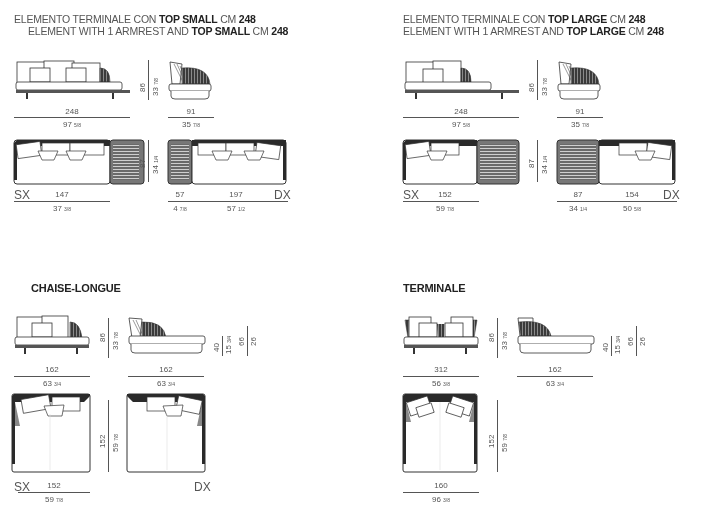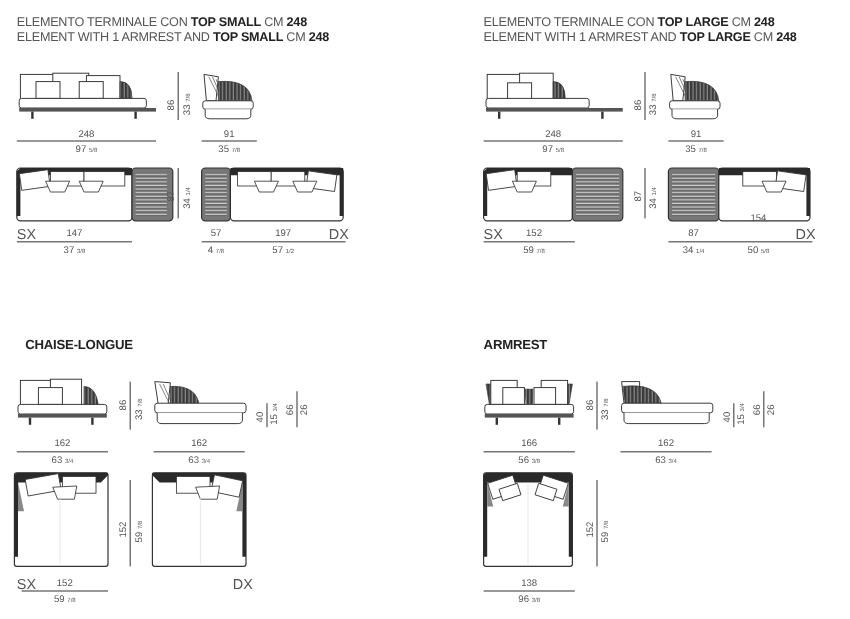--- a/index.html
+++ b/index.html
@@ -27,21 +27,21 @@
       <rect y="2" width="4" height="1" fill="#cfcfcf"></rect>
     </pattern>
     <pattern id="weave" width="3" height="4" patternUnits="userSpaceOnUse">
       <rect width="3" height="4" fill="#3a3a3a"></rect>
       <rect x="2" width="1" height="4" fill="#8a8a8a"></rect>
     </pattern>
   </defs>
 </svg>
 
 <div class="abs title" style="left:14px;top:14px"><span>ELEMENTO TERMINALE CON </span><b>TOP SMALL</b><span> CM </span><b>248</b></div>
-<div class="abs title" style="left:14px;top:26px"><span>ELEMENT WITH 1 ARMREST AND </span><b>TOP SMALL</b><span> CM </span><b>248</b></div>
+<div class="abs title" style="left:28px;top:26px"><span>ELEMENT WITH 1 ARMREST AND </span><b>TOP SMALL</b><span> CM </span><b>248</b></div>
 
 <svg style="left:14px;top:58px" width="120" height="45">
   <rect x="3" y2="0" y="4" width="28" height="22" fill="#fff" stroke="#333" stroke-width="0.8"></rect>
   <rect x="30" y="3" width="30" height="23" fill="#fff" stroke="#333" stroke-width="0.8"></rect>
   <rect x="58" y="5" width="28" height="21" fill="#fff" stroke="#333" stroke-width="0.8"></rect>
   <rect x="16" y="10" width="20" height="14" fill="#fff" stroke="#333" stroke-width="0.8"></rect>
   <rect x="52" y="10" width="20" height="14" fill="#fff" stroke="#333" stroke-width="0.8"></rect>
   <path d="M86 10 Q96 10 96 24 L86 24 Z" fill="url(#weave)" stroke="#333" stroke-width="0.6"></path>
   <rect x="2" y="24" width="106" height="8" rx="2" fill="#fff" stroke="#333" stroke-width="0.8"></rect>
   <rect x="2" y="32" width="114" height="3" fill="#555"></rect>
@@ -154,27 +154,27 @@
 <svg style="left:557px;top:140px" width="120" height="46">
   <rect x="0" y="0" width="42" height="44" rx="3" fill="#777" stroke="#333" stroke-width="1"></rect>
   <rect x="3" y="4" width="36" height="36" fill="url(#slat)"></rect>
   <rect x="42" y="0" width="76" height="44" rx="3" fill="#fff" stroke="#333" stroke-width="1"></rect>
   <path d="M42 0 L118 0 L118 40 L115 40 L115 6 L42 6 Z" fill="#2a2a2a"></path>
   <rect x="62" y="3" width="28" height="12" fill="#fff" stroke="#333" stroke-width="0.7"></rect>
   <rect x="90" y="4" width="24" height="14" fill="#fff" stroke="#333" stroke-width="0.7" transform="rotate(8 102 10)"></rect>
   <path d="M78 11 L98 11 L94 20 L82 20 Z" fill="#fff" stroke="#333" stroke-width="0.7"></path>
 </svg>
 <div class="abs dim" style="left:557px;top:190px;width:42px">87</div>
-<div class="abs dim" style="left:602px;top:177px;width:60px">154</div>
+<div class="abs dim" style="left:602px;top:190px;width:60px">154</div>
 <div class="abs lbl" style="left:663px;top:188px">DX</div>
 <div class="hline" style="left:557px;top:201px;width:120px"></div>
 <div class="abs dim" style="left:557px;top:204px;width:42px"><span>34</span> <small>1/4</small></div>
 <div class="abs dim" style="left:602px;top:204px;width:60px"><span>50</span> <small>5/8</small></div>
 
-<div class="abs sec" style="left:21px;top:282px">CHAISE-LONGUE</div>
+<div class="abs sec" style="left:31px;top:282px">CHAISE-LONGUE</div>
 
 <svg style="left:14px;top:314px" width="80" height="45">
   <rect x="3" y="3" width="26" height="22" fill="#fff" stroke="#333" stroke-width="0.8"></rect>
   <rect x="28" y="2" width="26" height="23" fill="#fff" stroke="#333" stroke-width="0.8"></rect>
   <rect x="18" y="9" width="20" height="14" fill="#fff" stroke="#333" stroke-width="0.8"></rect>
   <path d="M56 8 Q66 8 68 24 L56 24 Z" fill="url(#weave)" stroke="#333" stroke-width="0.6"></path>
   <rect x="1" y="23" width="74" height="8" rx="2" fill="#fff" stroke="#333" stroke-width="0.8"></rect>
   <rect x="1" y="31" width="74" height="3" fill="#555"></rect>
   <rect x="10" y="34" width="2" height="6" fill="#333"></rect>
   <rect x="62" y="34" width="2" height="6" fill="#333"></rect>
@@ -224,36 +224,36 @@
   <rect x="0" y="0" width="78" height="78" rx="2" fill="#fff" stroke="#333" stroke-width="1"></rect>
   <path d="M0 2 L0 0 L76 0 L78 2 L78 70 L75 70 L75 8 L6 8 L0 2 Z" fill="#2a2a2a"></path>
   <path d="M75 8 L70 32 L75 32 Z" fill="#888"></path>
   <rect x="20" y="3" width="28" height="14" fill="#fff" stroke="#333" stroke-width="0.7"></rect>
   <rect x="50" y="4" width="24" height="14" fill="#fff" stroke="#333" stroke-width="0.7" transform="rotate(12 62 11)"></rect>
   <path d="M36 12 L56 11 L54 22 L40 22 Z" fill="#fff" stroke="#333" stroke-width="0.7"></path>
   <line x1="40" y1="20" x2="40" y2="76" stroke="#ddd" stroke-width="0.6"></line>
 </svg>
 <div class="abs lbl" style="left:194px;top:480px">DX</div>
 
-<div class="abs sec" style="left:403px;top:282px">ARMREST</div>
+<div class="abs sec" style="left:403px;top:282px">TERMINALE</div>
 
 <svg style="left:403px;top:314px" width="80" height="45">
   <path d="M2 6 L5 24 L9 24 L6 6 Z" fill="url(#weave)" stroke="#333" stroke-width="0.5"></path>
   <path d="M74 6 L71 24 L67 24 L70 6 Z" fill="url(#weave)" stroke="#333" stroke-width="0.5"></path>
   <rect x="6" y="3" width="22" height="20" fill="#fff" stroke="#333" stroke-width="0.8"></rect>
   <rect x="48" y="3" width="22" height="20" fill="#fff" stroke="#333" stroke-width="0.8"></rect>
   <rect x="16" y="9" width="18" height="14" fill="#fff" stroke="#333" stroke-width="0.8"></rect>
   <rect x="42" y="9" width="18" height="14" fill="#fff" stroke="#333" stroke-width="0.8"></rect>
   <path d="M34 10 L42 10 L41 23 L35 23 Z" fill="url(#weave)"></path>
   <rect x="1" y="23" width="74" height="8" rx="2" fill="#fff" stroke="#333" stroke-width="0.8"></rect>
   <rect x="1" y="31" width="74" height="3" fill="#555"></rect>
   <rect x="10" y="34" width="2" height="6" fill="#333"></rect>
   <rect x="62" y="34" width="2" height="6" fill="#333"></rect>
 </svg>
-<div class="abs dim" style="left:403px;top:365px;width:76px">166</div>
+<div class="abs dim" style="left:403px;top:365px;width:76px">312</div>
 <div class="hline" style="left:403px;top:376px;width:76px"></div>
 <div class="abs dim" style="left:403px;top:379px;width:76px"><span>56</span> <small>3/8</small></div>
 <div class="vline" style="left:497px;top:318px;height:40px"></div>
 <div class="vt" style="left:487px;top:342px">86</div>
 <div class="vt" style="left:500px;top:350px"><span>33</span> <small>7/8</small></div>
 
 <svg style="left:517px;top:316px" width="82" height="45">
   <path d="M1 2 L16 2 L16 20 L3 20 Z" fill="#fff" stroke="#333" stroke-width="0.8"></path>
   <path d="M2 6 Q30 3 34 20 L4 20 Z" fill="url(#weave)" stroke="#333" stroke-width="0.6"></path>
   <rect x="1" y="20" width="76" height="8" rx="2" fill="#fff" stroke="#333" stroke-width="0.8"></rect>
@@ -272,18 +272,18 @@
 <svg style="left:403px;top:394px" width="80" height="80">
   <rect x="0" y="0" width="74" height="78" rx="2" fill="#fff" stroke="#333" stroke-width="1"></rect>
   <path d="M0 2 L0 70 L3 70 L3 8 L71 8 L71 70 L74 70 L74 2 L72 0 L2 0 Z" fill="#2a2a2a"></path>
   <path d="M3 8 L8 28 L3 28 Z M71 8 L66 28 L71 28 Z" fill="#888"></path>
   <rect x="5" y="5" width="22" height="14" fill="#fff" stroke="#333" stroke-width="0.7" transform="rotate(-18 16 12)"></rect>
   <rect x="47" y="5" width="22" height="14" fill="#fff" stroke="#333" stroke-width="0.7" transform="rotate(18 58 12)"></rect>
   <rect x="14" y="11" width="16" height="10" fill="#fff" stroke="#333" stroke-width="0.7" transform="rotate(-18 22 16)"></rect>
   <rect x="44" y="11" width="16" height="10" fill="#fff" stroke="#333" stroke-width="0.7" transform="rotate(18 52 16)"></rect>
   <line x1="37" y1="8" x2="37" y2="76" stroke="#ddd" stroke-width="0.6"></line>
 </svg>
-<div class="abs dim" style="left:403px;top:481px;width:76px">138</div>
+<div class="abs dim" style="left:403px;top:481px;width:76px">160</div>
 <div class="hline" style="left:403px;top:492px;width:76px"></div>
 <div class="abs dim" style="left:403px;top:495px;width:76px"><span>96</span> <small>3/8</small></div>
 <div class="vline" style="left:497px;top:400px;height:72px"></div>
 <div class="vt" style="left:487px;top:448px">152</div>
 <div class="vt" style="left:500px;top:452px"><span>59</span> <small>7/8</small></div>
 
 </body></html>

